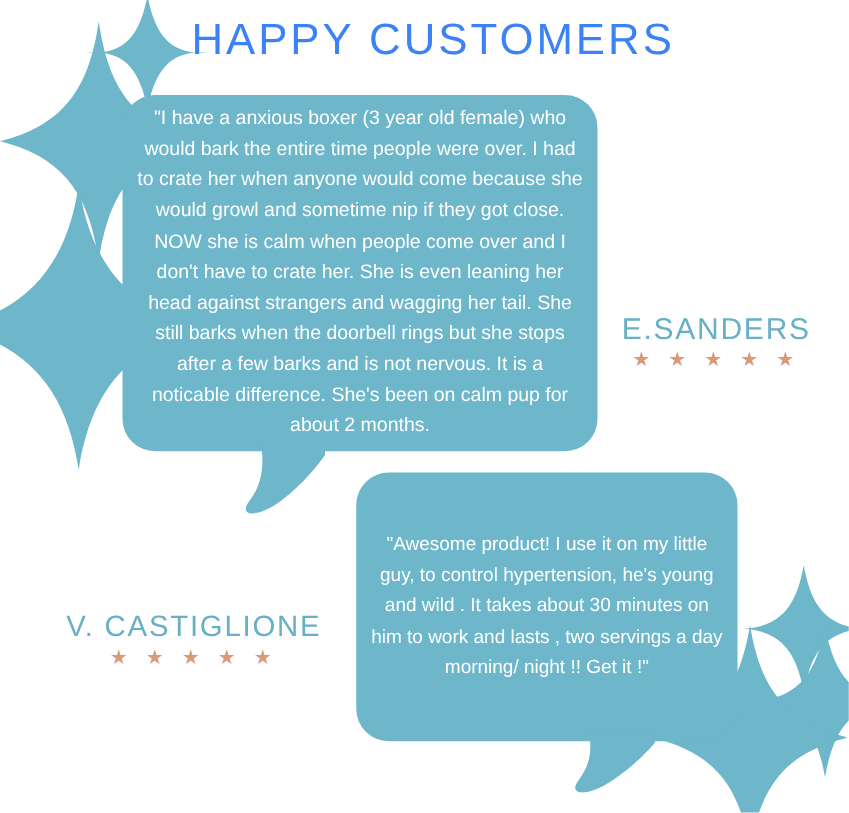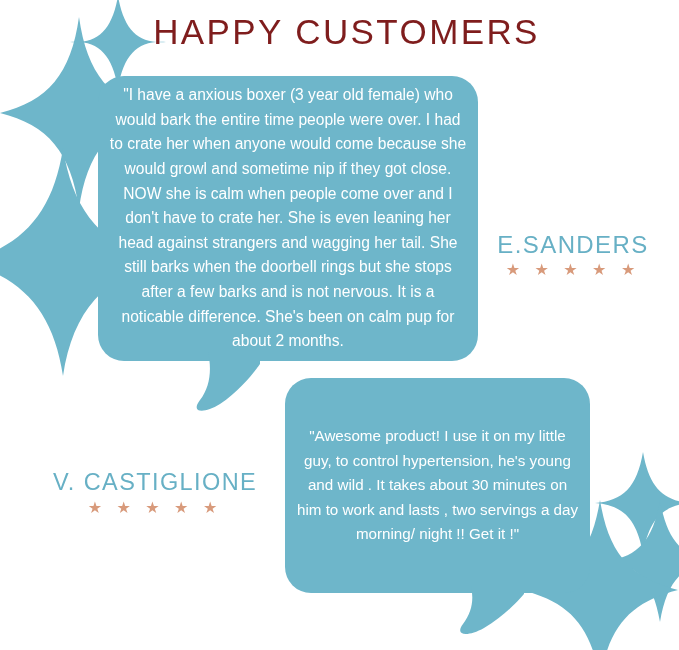--- a/index.html
+++ b/index.html
@@ -35,21 +35,21 @@
   .page-title {
     position: absolute;
     left: 0;
     top: 12px;
     width: 679px;
     text-align: center;
     font-family: "Liberation Sans", sans-serif;
     font-size: 35px;
     font-weight: 400;
     letter-spacing: 2.4px;
-    color: #7f1d1d;
+    color: #3b82f6;
     white-space: nowrap;
     margin: 0;
     padding-left: 14px;
     box-sizing: border-box;
   }
 
   
   .bubble {
     position: absolute;
     background: #6eb6ca;
@@ -106,20 +106,21 @@
     left: 452px;
     top: 586px;
     width: 72px;
     height: 50px;
   }
 
   
   .reviewer {
     position: absolute;
     text-align: center;
+    margin-top: 19px;
   }
   .reviewer-name {
     font-family: "Liberation Sans", sans-serif;
     font-size: 24px;
     font-weight: 400;
     letter-spacing: 1.4px;
     color: #67b0c5;
     white-space: nowrap;
     line-height: 1.1;
   }

